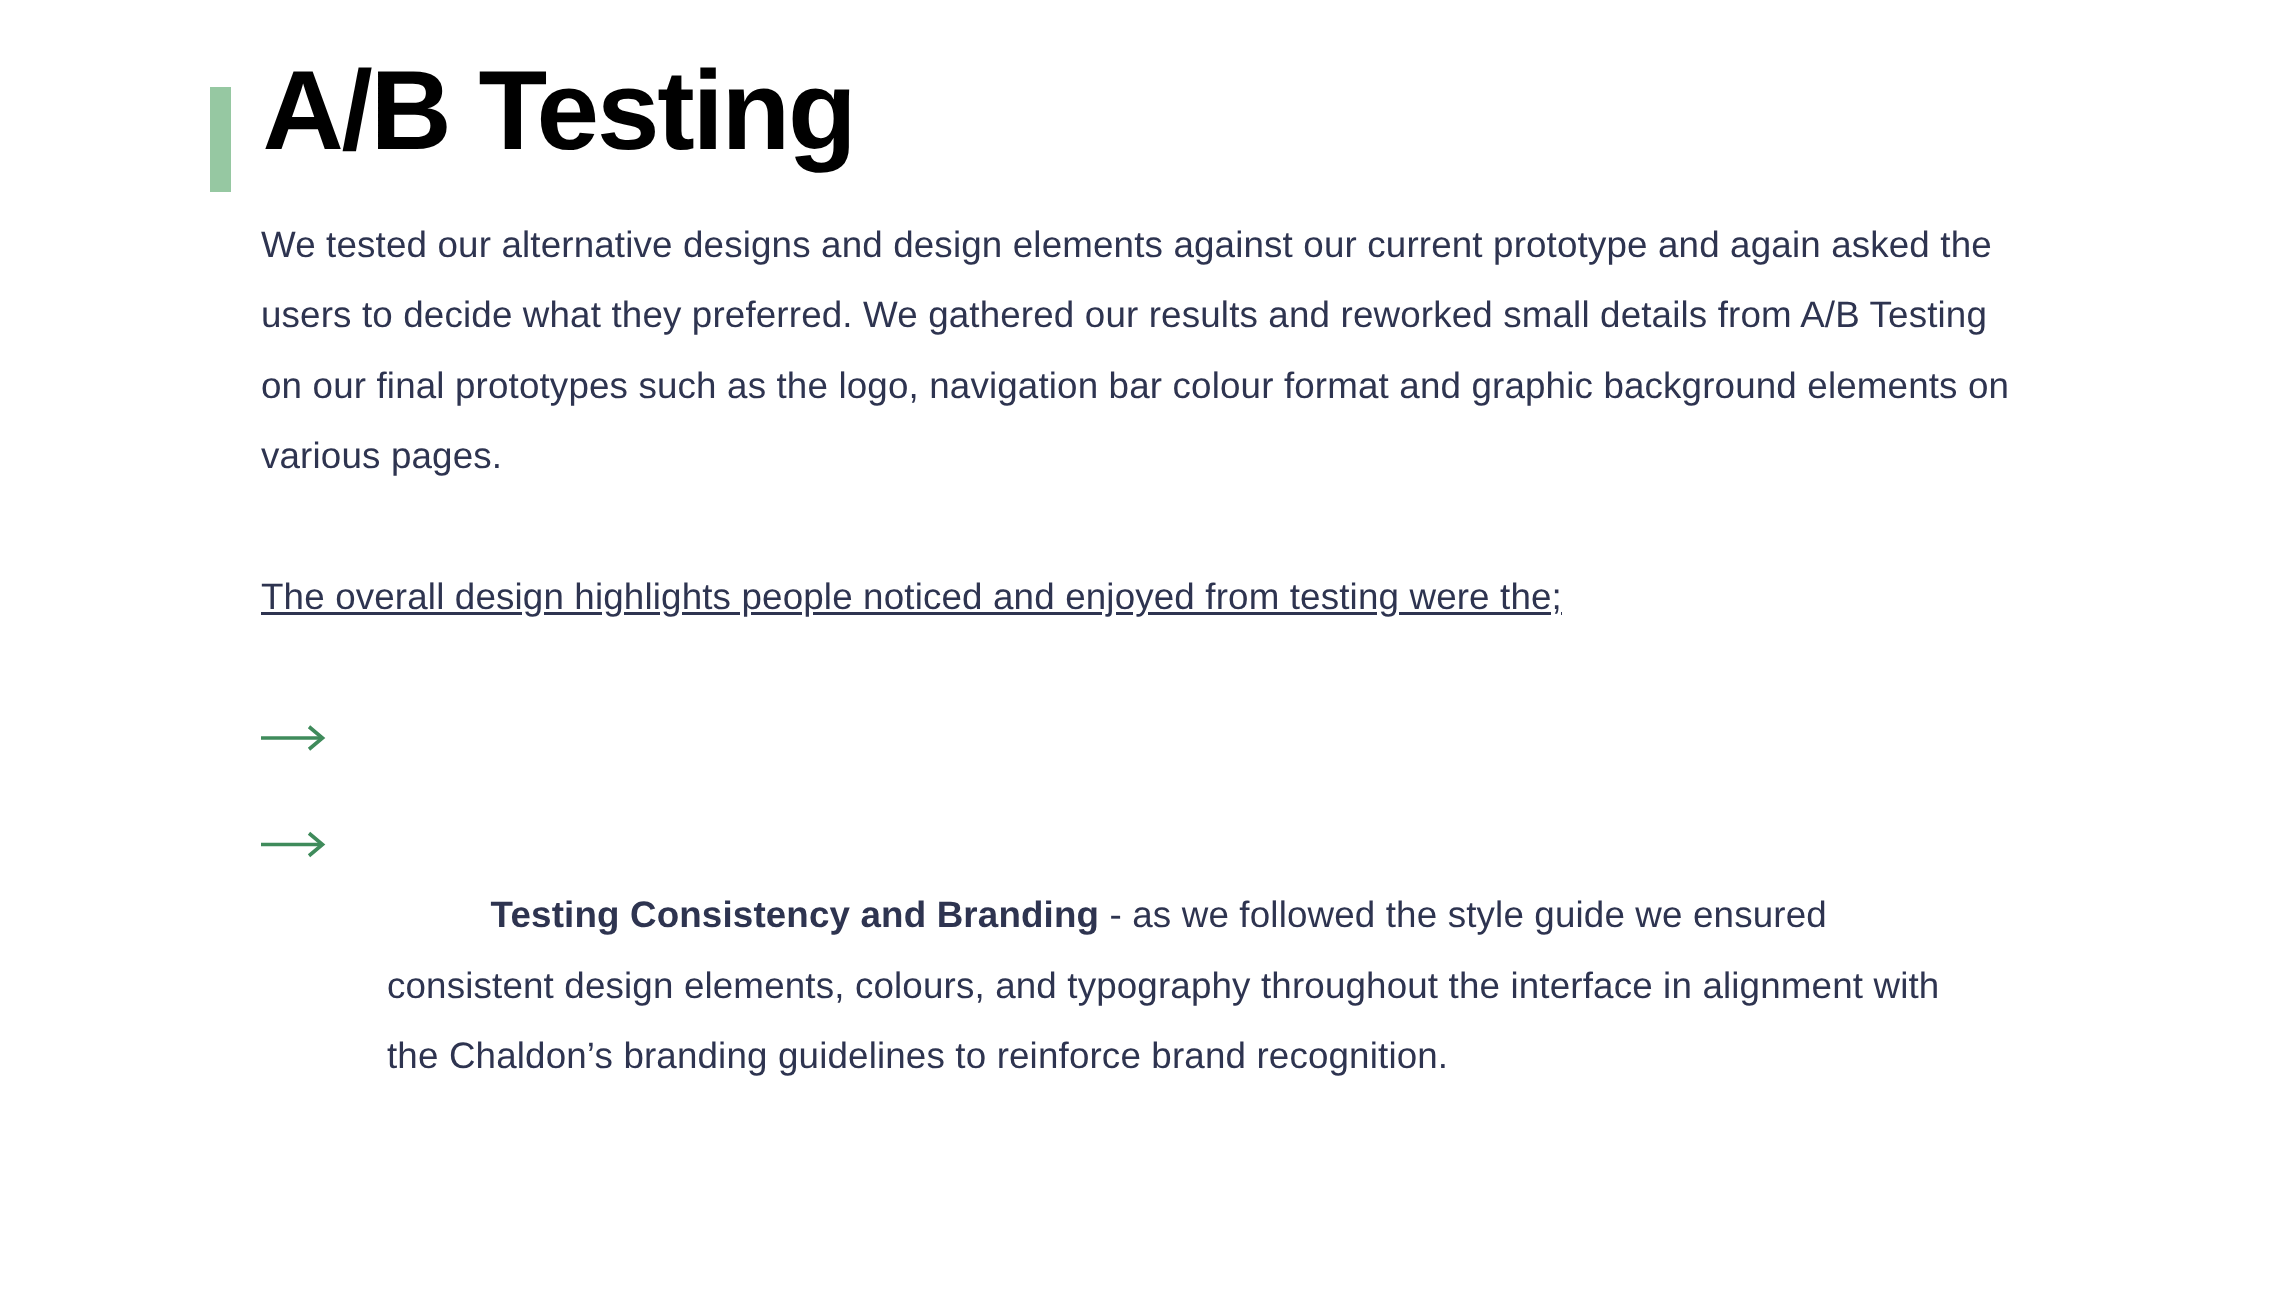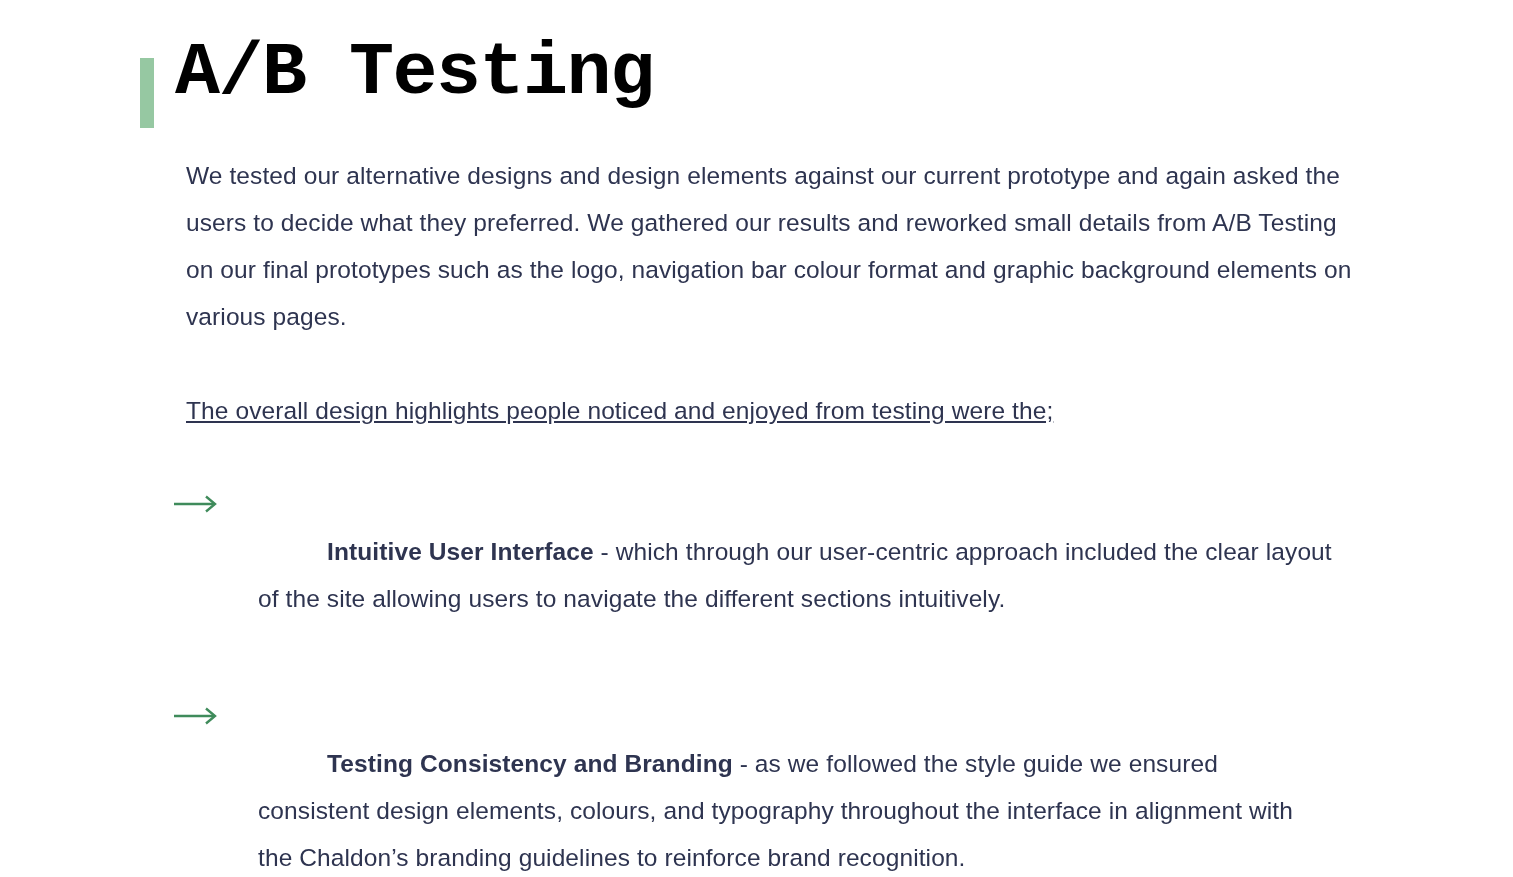--- a/index.html
+++ b/index.html
@@ -30,38 +30,38 @@
   }
   .accent-bar {
     width: 14px;
     height: 70px;
     background: #96c8a2;
     margin-top: 22px;
     flex: 0 0 auto;
   }
   .page-title {
     margin: 0 0 0 21px;
-    font-family: Liberation Mono, monospace;
+    font-family: Liberation Sans, sans-serif;
     font-size: 75px;
     font-weight: bold;
     line-height: 1.0;
     letter-spacing: -1.5px;
     color: #000000;
     white-space: nowrap;
   }
 
   
   .body-wrap {
     position: absolute;
     left: 174px;
     top: 140px;
     width: 1200px;
   }
   .para {
-    margin: 12px;
+    margin: 0;
     font-size: 24.5px;
     line-height: 47px;
     color: #2e3450;
     letter-spacing: 0.1px;
     max-width: 1185px;
   }
   .para.second {
     margin-top: 47px;
     text-decoration: underline;
   }
@@ -124,23 +124,20 @@
 
     <ul class="arrow-list">
 
       <li class="arrow-item">
         <span class="arrow-icon">
           <svg width="44" height="18" viewBox="0 0 44 18" aria-hidden="true">
             <line x1="0" y1="9" x2="40" y2="9" stroke="#3f8b5b" stroke-width="2.4"></line>
             <polyline points="32,1.5 41,9 32,16.5" fill="none" stroke="#3f8b5b" stroke-width="2.4"></polyline>
           </svg>
         </span>
-        <span class="arrow-text">
-          <span class="lead">Intuitive User Interface</span><span> - which through our user-centric approach included the clear layout of the site allowing users to navigate the different sections intuitively.</span>
-        </span>
       </li>
 
       <li class="arrow-item">
         <span class="arrow-icon">
           <svg width="44" height="18" viewBox="0 0 44 18" aria-hidden="true">
             <line x1="0" y1="9" x2="40" y2="9" stroke="#3f8b5b" stroke-width="2.4"></line>
             <polyline points="32,1.5 41,9 32,16.5" fill="none" stroke="#3f8b5b" stroke-width="2.4"></polyline>
           </svg>
         </span>
         <span class="arrow-text">

